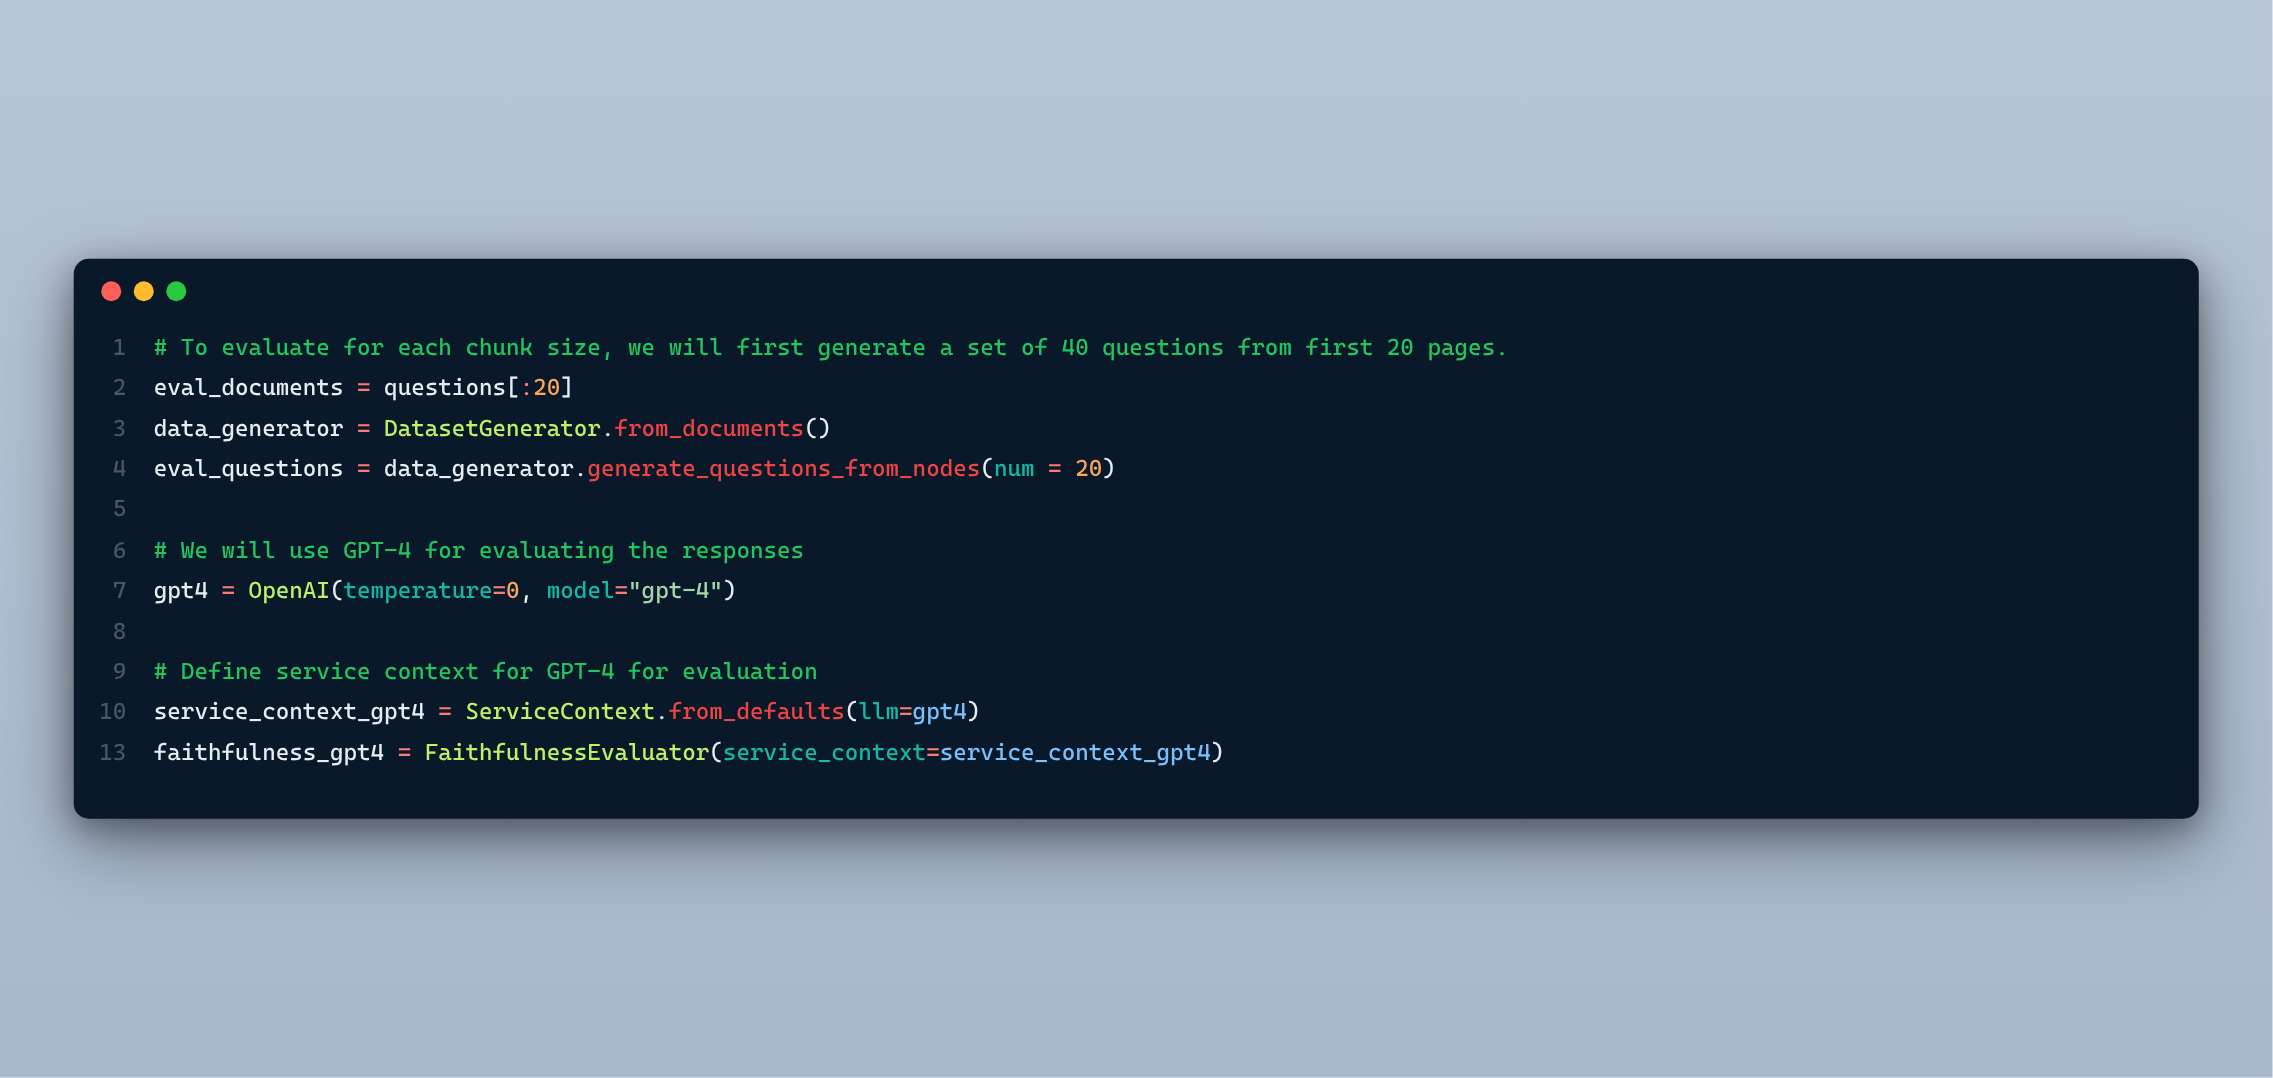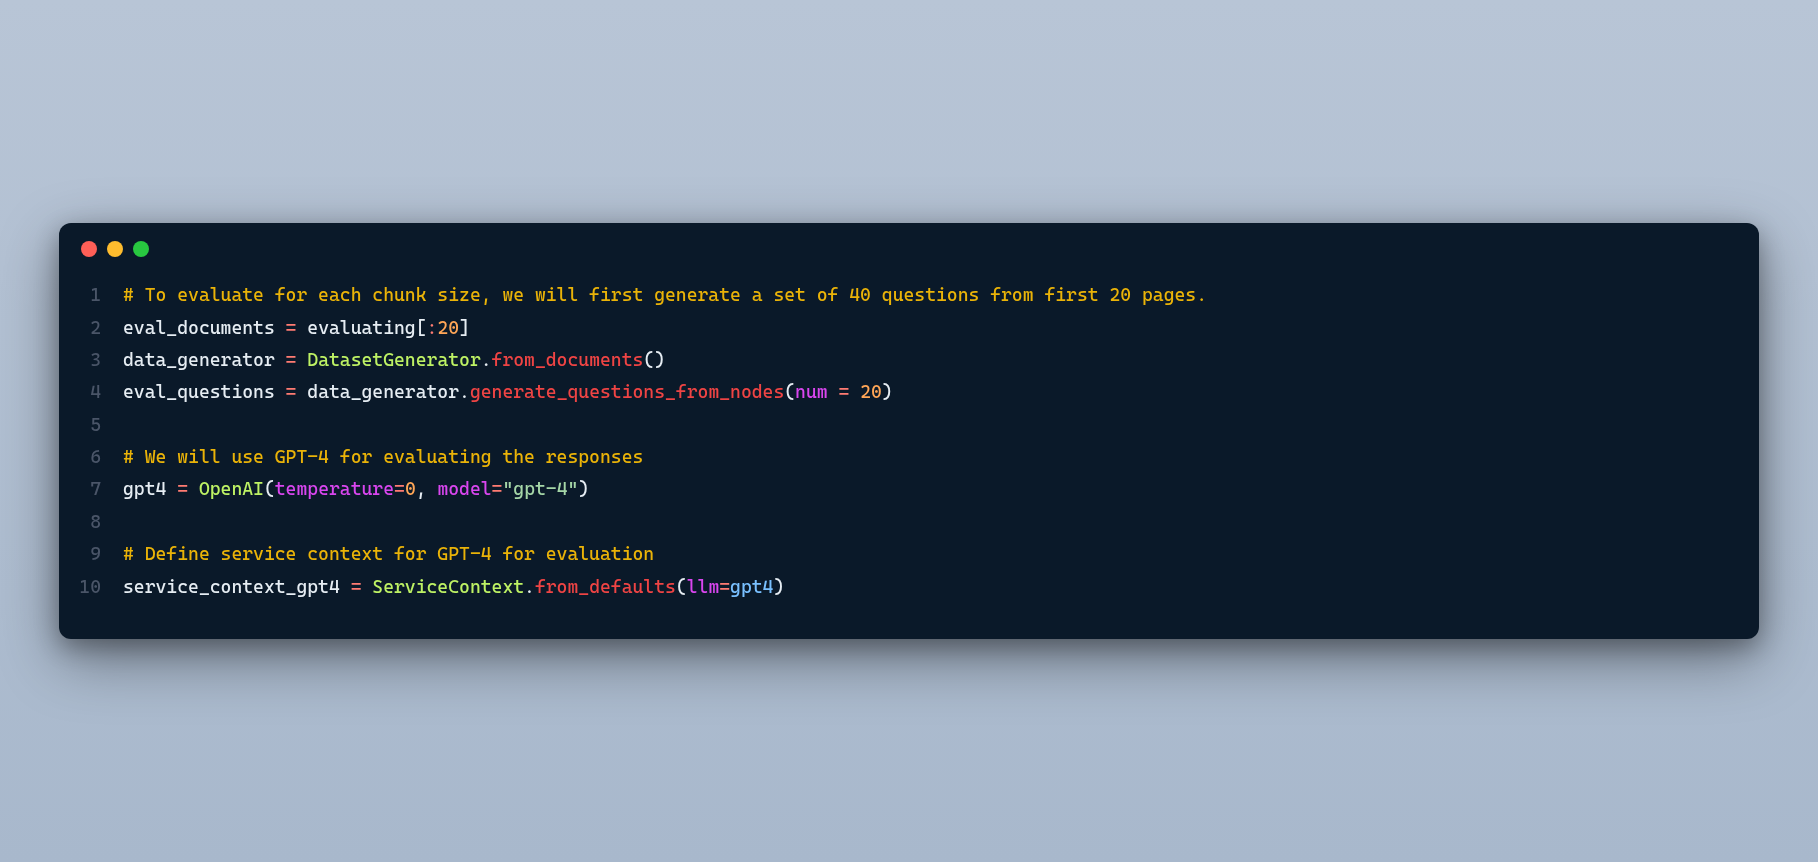--- a/index.html
+++ b/index.html
@@ -53,48 +53,48 @@
     padding-right: 22px;
     color: #4a5568;
     user-select: none;
   }
   .content {
     flex: 1;
     white-space: pre-wrap;
     word-break: break-word;
   }
   
-  .tok-comment  { color: #eab308; margin-top: 37px; }
+  .tok-comment  { color: #22c55e; margin-top: 37px; }
   .tok-ident    { color: #e6edf3; }
   .tok-op       { color: #ff7b72; }
   .tok-punct    { color: #e6edf3; }
   .tok-num      { color: #ffa657; }
   .tok-func     { color: #ef4444; }
   .tok-class    { color: #bef264; }
-  .tok-param    { color: #d946ef; }
+  .tok-param    { color: #14b8a6; }
   .tok-kwarg    { color: #79c0ff; }
   .tok-str      { color: #a5d6a7; }
 </style>
 </head>
 <body>
 
 <div class="window">
   <div class="titlebar">
     <div class="dot red"></div>
     <div class="dot yellow"></div>
     <div class="dot green"></div>
   </div>
   <div class="code-area" id="code-area">
       <div class="line">
         <div class="gutter">1</div>
         <div class="content"><span class="tok-comment"># To evaluate for each chunk size, we will first generate a set of 40 questions from first 20 pages.</span></div>
       </div>
       <div class="line">
         <div class="gutter">2</div>
-        <div class="content"><span class="tok-ident">eval_documents </span><span class="tok-op">=</span><span class="tok-ident"> evaluating[</span><span class="tok-op">:</span><span class="tok-num">20</span><span class="tok-ident">]</span></div>
+        <div class="content"><span class="tok-ident">eval_documents </span><span class="tok-op">=</span><span class="tok-ident"> questions[</span><span class="tok-op">:</span><span class="tok-num">20</span><span class="tok-ident">]</span></div>
       </div>
       <div class="line">
         <div class="gutter">3</div>
         <div class="content"><span class="tok-ident">data_generator </span><span class="tok-op">=</span><span class="tok-ident"> </span><span class="tok-class">DatasetGenerator</span><span class="tok-punct">.</span><span class="tok-func">from_documents</span><span class="tok-punct">()</span></div>
       </div>
       <div class="line">
         <div class="gutter">4</div>
         <div class="content"><span class="tok-ident">eval_questions </span><span class="tok-op">=</span><span class="tok-ident"> data_generator</span><span class="tok-punct">.</span><span class="tok-func">generate_questions_from_nodes</span><span class="tok-punct">(</span><span class="tok-param">num </span><span class="tok-op">=</span><span class="tok-ident"> </span><span class="tok-num">20</span><span class="tok-punct">)</span></div>
       </div>
       <div class="line">
@@ -114,14 +114,18 @@
         <div class="content"><span class="tok-ident"></span></div>
       </div>
       <div class="line">
         <div class="gutter">9</div>
         <div class="content"><span class="tok-comment"># Define service context for GPT-4 for evaluation</span></div>
       </div>
       <div class="line">
         <div class="gutter">10</div>
         <div class="content"><span class="tok-ident">service_context_gpt4 </span><span class="tok-op">=</span><span class="tok-ident"> </span><span class="tok-class">ServiceContext</span><span class="tok-punct">.</span><span class="tok-func">from_defaults</span><span class="tok-punct">(</span><span class="tok-param">llm</span><span class="tok-op">=</span><span class="tok-kwarg">gpt4</span><span class="tok-punct">)</span></div>
       </div>
+      <div class="line">
+        <div class="gutter">13</div>
+        <div class="content"><span class="tok-ident">faithfulness_gpt4 </span><span class="tok-op">=</span><span class="tok-ident"> </span><span class="tok-class">FaithfulnessEvaluator</span><span class="tok-punct">(</span><span class="tok-param">service_context</span><span class="tok-op">=</span><span class="tok-kwarg">service_context_gpt4</span><span class="tok-punct">)</span></div>
+      </div>
     </div>
 </div>
 
 </body></html>

